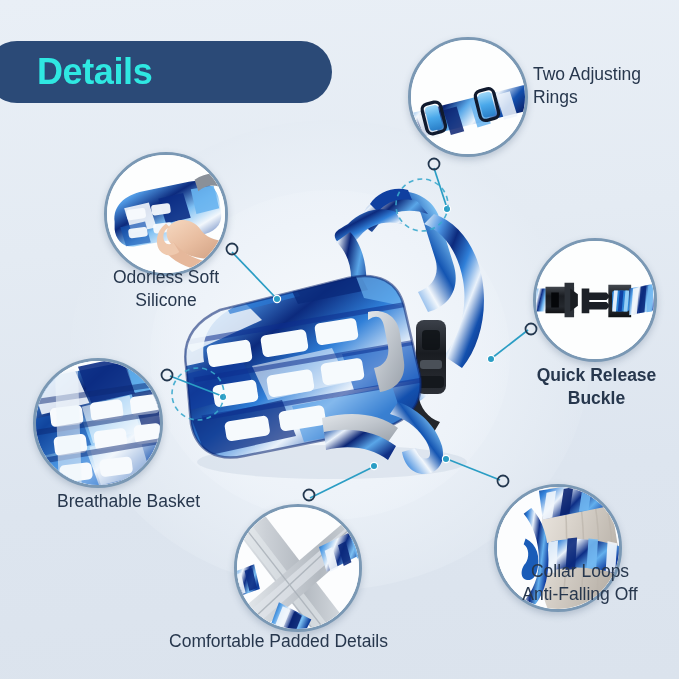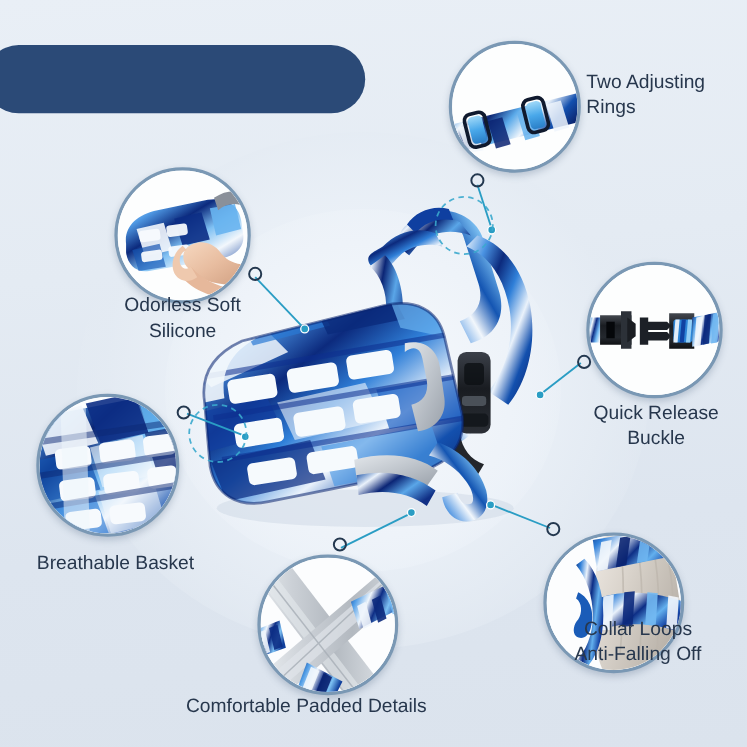--- a/index.html
+++ b/index.html
@@ -52,33 +52,34 @@
   #c-rings   { left:408px; top:37px;  width:120px; height:120px; }
   #c-sili    { left:104px; top:152px; width:124px; height:124px; }
   #c-buckle  { left:533px; top:238px; width:124px; height:124px; }
   #c-basket  { left:33px;  top:358px; width:130px; height:130px; }
   #c-cotton  { left:234px; top:504px; width:128px; height:128px; }
   #c-collar  { left:494px; top:484px; width:128px; height:128px; }
 
   
   #cap-rings  { left:533px; top:63px;  width:146px; }
   #cap-sili   { left:86px;  top:266px; width:160px; }
-  #cap-buckle { left:515px; top:364px; width:163px; }
-  #cap-basket { left:10px;  top:500px; width:190px; }
+  #cap-buckle { left:515px; top:364px; width:163px;font-weight:bold; }
+  #cap-basket { left:10px;  top:490px; width:190px;text-align:right; }
   #cap-cotton { left:160px; top:630px; width:237px; }
   #cap-collar { left:487px; top:560px; width:186px; }
 </style>
 </head>
 <body>
 
 <div id="bg-base"></div>
 <div id="bg-glow-outer"></div>
 <div id="bg-glow-inner"></div>
 
 <div id="banner">
+  <span class="t2">Details</span>
 </div>
 
 <div id="product">
 <svg viewBox="0 0 345 320" xmlns="http://www.w3.org/2000/svg">
   <defs>
     <linearGradient id="camoA" x1="0" y1="0" x2="1" y2="1">
       <stop offset="0" stop-color="#eef4fb"></stop>
       <stop offset="0.18" stop-color="#4a93e2"></stop>
       <stop offset="0.34" stop-color="#0c2a7d"></stop>
       <stop offset="0.5" stop-color="#2f7fd8"></stop>

